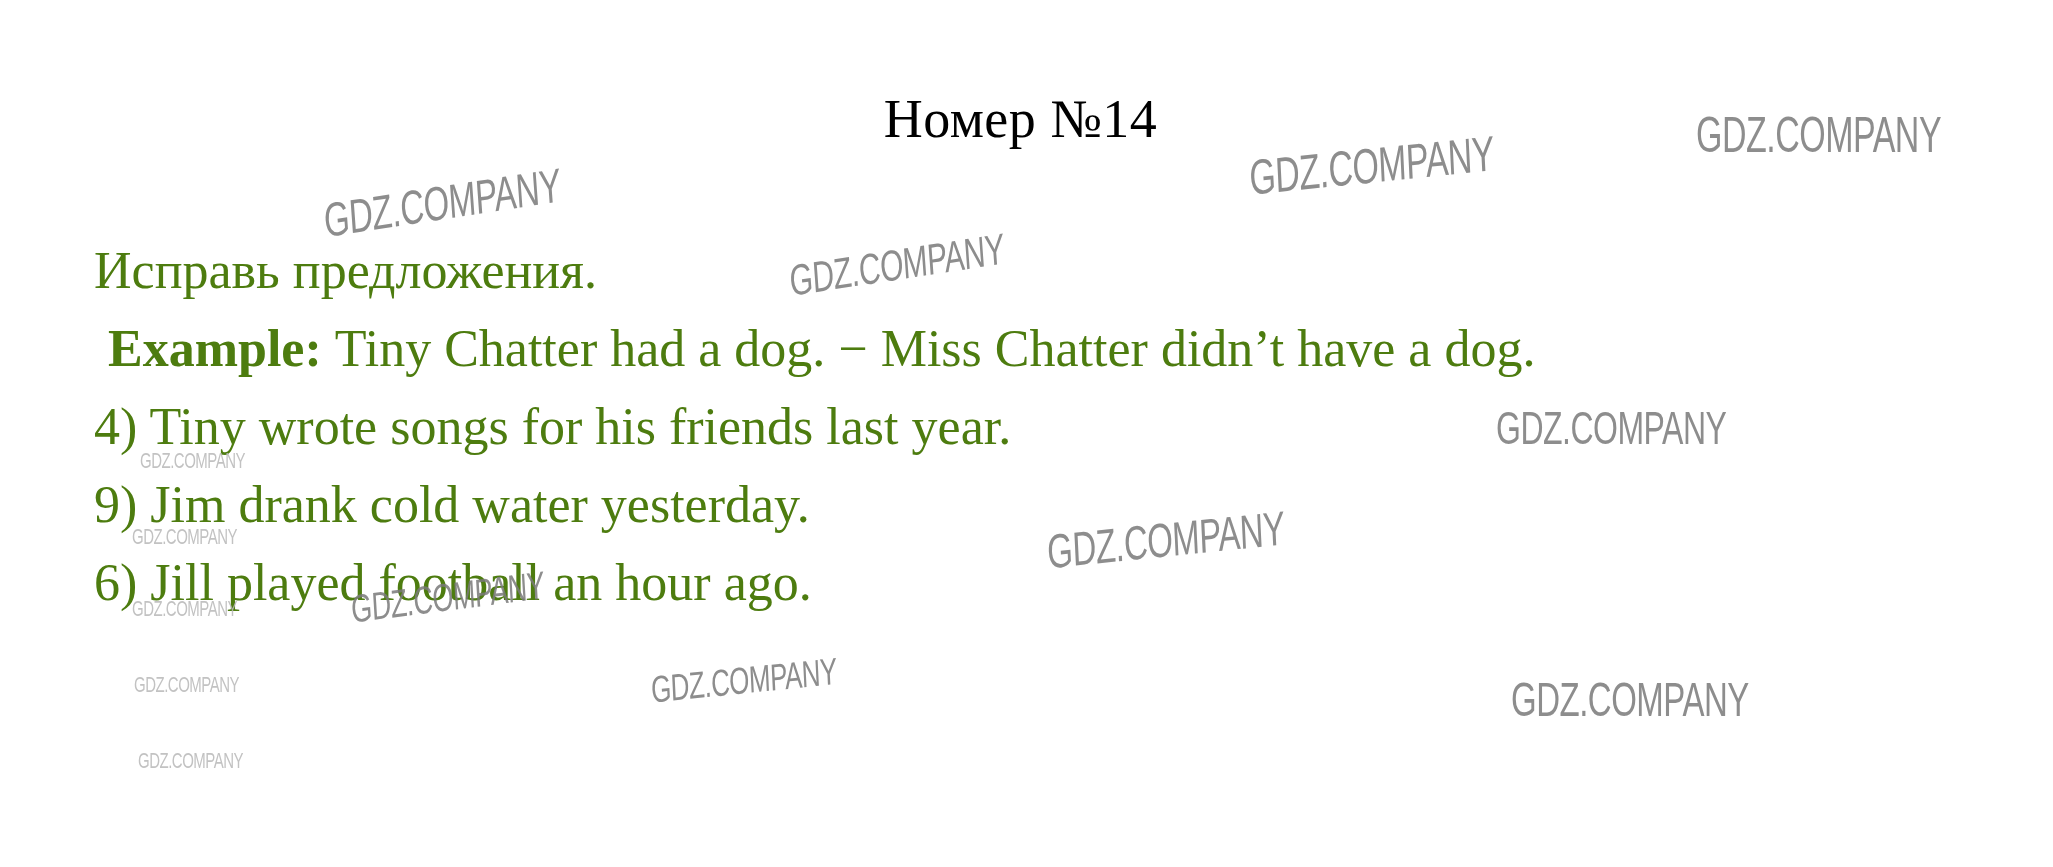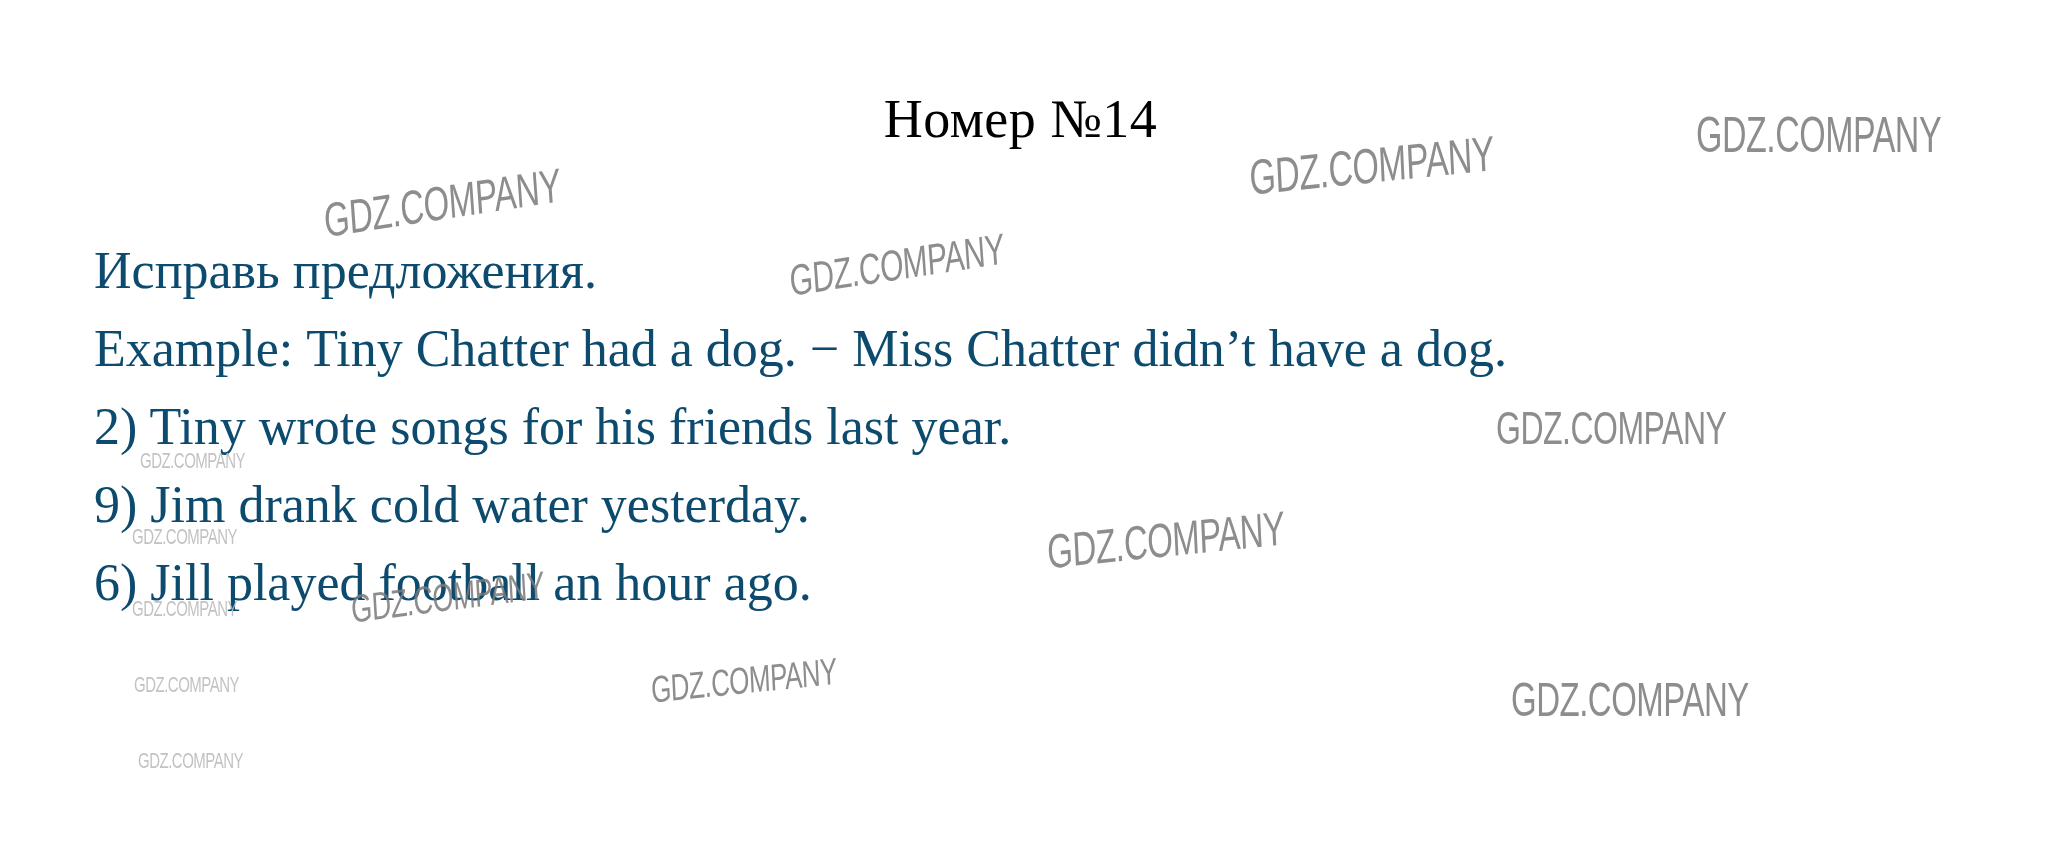--- a/index.html
+++ b/index.html
@@ -47,27 +47,28 @@
     left: 78px;
     top: 232px;
     width: 1900px;
   }
 
   .line {
     font-family: "Liberation Serif", serif;
     font-size: 52px;
     line-height: 78px;
     white-space: nowrap;
-    color: #0c4a6e;
+    color: #4d7c0f;
   }
   .line.instr {
     font-size: 52px;
   }
   .line .bold {
-    font-weight: normal;
+    font-weight: bold;
+    margin-left: 14px;
   }
 
   
   .wm {
     position: absolute;
     font-family: "Liberation Sans", sans-serif;
     color: #8d8d8d;
     opacity: 0.85;
     white-space: nowrap;
     letter-spacing: -0.5px;
@@ -89,21 +90,21 @@
   <div class="title">
     <span class="title-inner">Номер №14</span>
   </div>
 
   <div class="body-block">
 
     <div class="line instr">Исправь предложения.</div>
 
     <div class="line"><span class="bold">Example:</span>&nbsp;<span>Tiny Chatter had a dog. − Miss Chatter didn’t have a dog.</span></div>
 
-    <div class="line">2) Tiny wrote songs for his friends last year.</div>
+    <div class="line">4) Tiny wrote songs for his friends last year.</div>
     <div class="line">9) Jim drank cold water yesterday.</div>
     <div class="line">6) Jill played football an hour ago.</div>
 
   </div>
 
   <div>
 
     <span class="wm dark" style="left:1680px; top:107px; font-size:34px; transform: scaleY(1.45);">GDZ.COMPANY</span>
 
     <span class="wm dark" style="left:1232px; top:150px; font-size:34px; transform: scaleY(1.45) rotate(-4deg);">GDZ.COMPANY</span>

